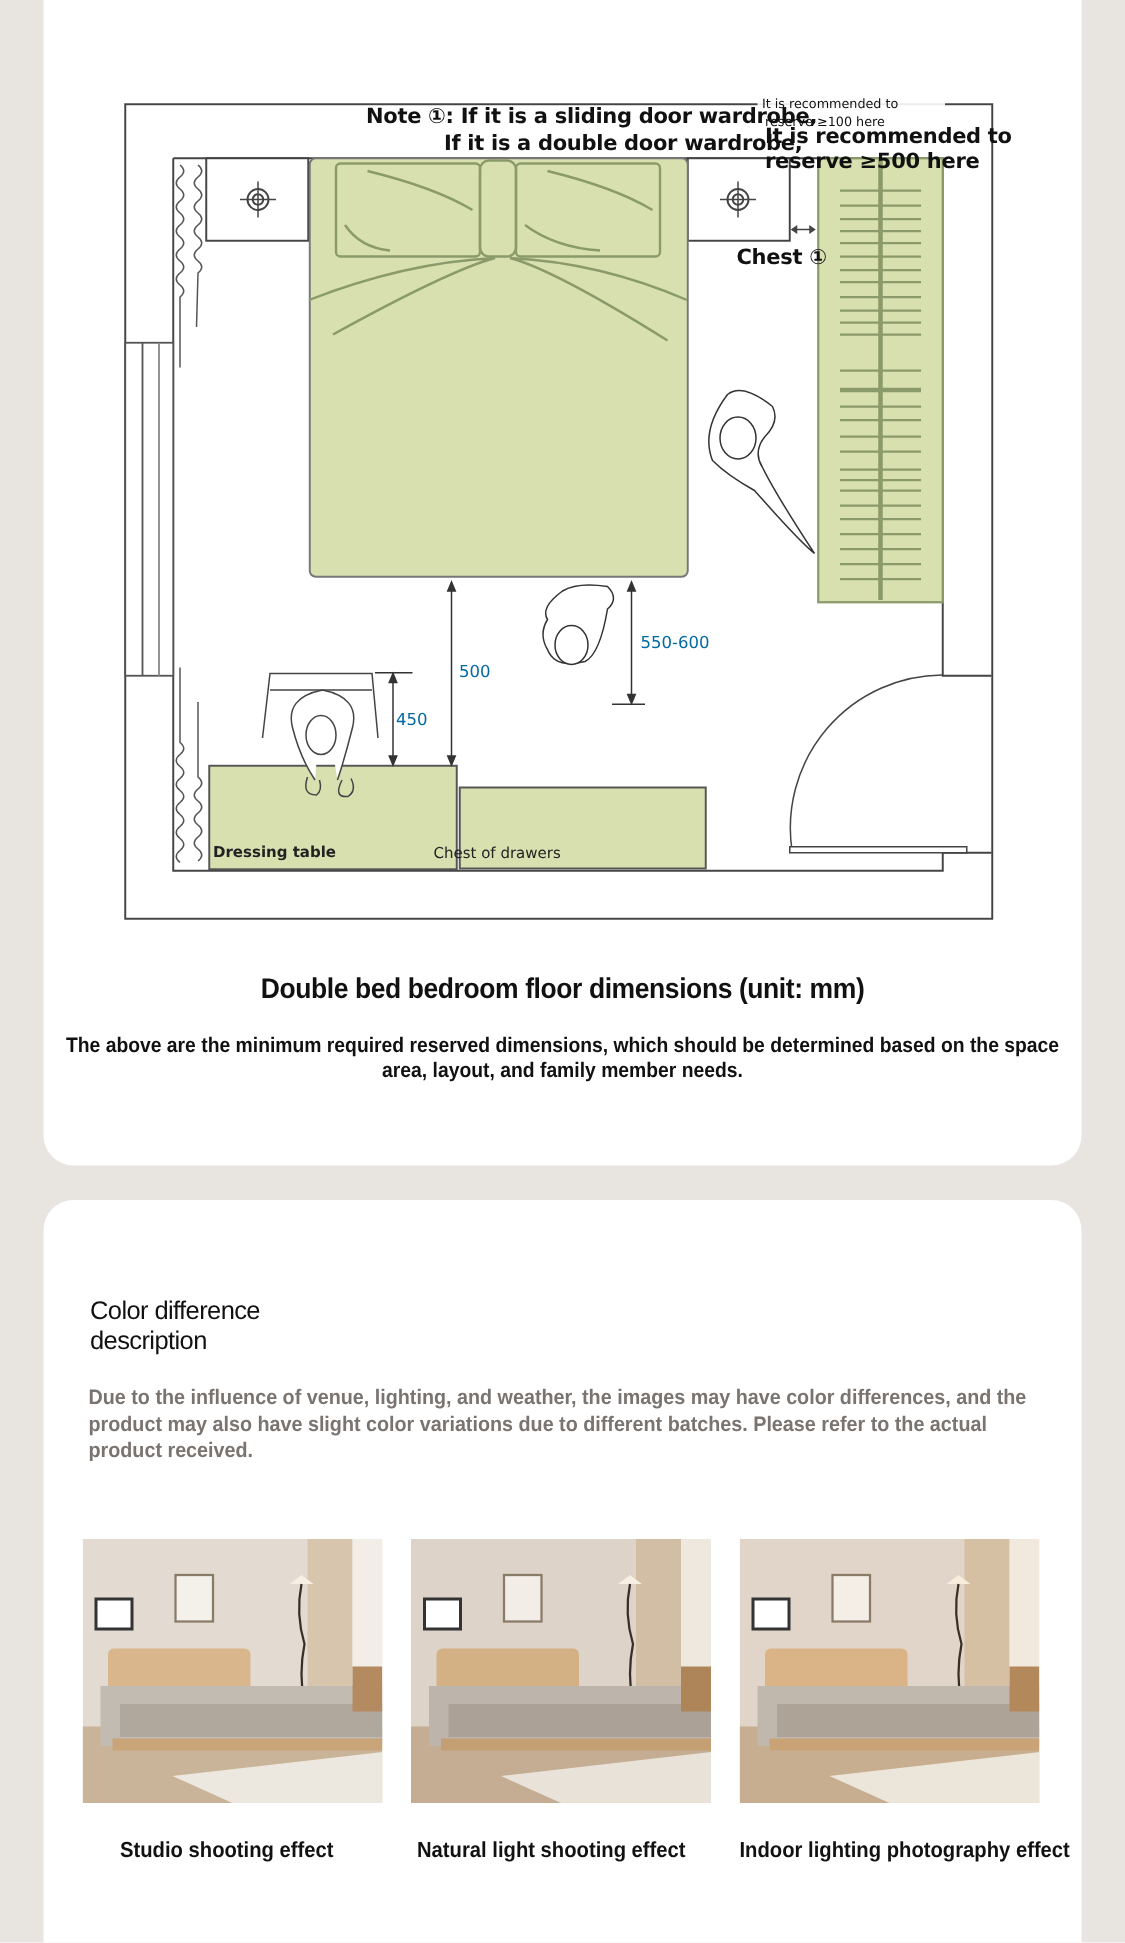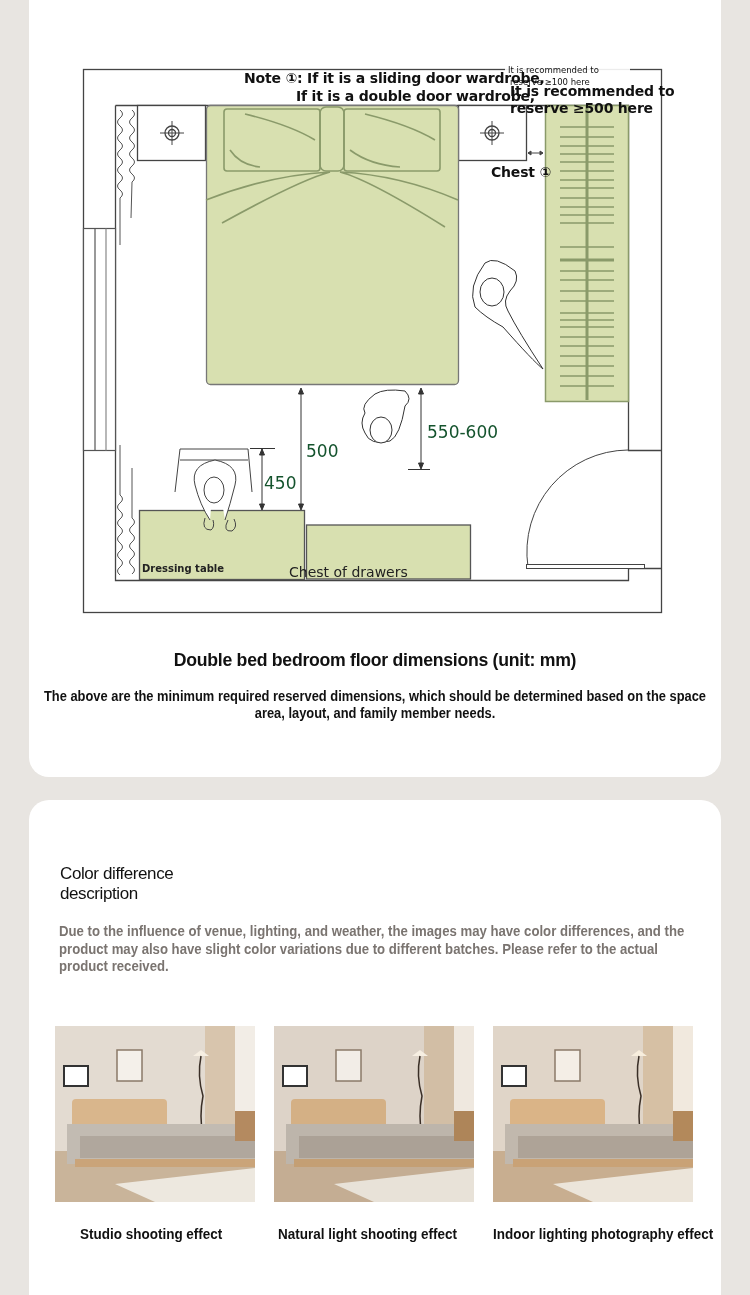--- a/index.html
+++ b/index.html
@@ -12,23 +12,23 @@
   }
   #card1 { top:-20px; height:797px; }
   #card2 { top:800px; height:520px; }
 
   .plan { position:absolute; left:0; top:0; width:750px; height:640px; }
   .plan svg { position:absolute; left:0; top:0; }
 
   .plan-label { position:absolute; white-space:nowrap; font-family:"DejaVu Sans", sans-serif; }
   .note-main { font-weight:bold; font-size:14px; letter-spacing:-0.2px; }
   .note-small { font-size:8.5px; }
-  .dim { font-size:17px; color:#14532d; }
+  .dim { font-size:11px; color:#0369a1; }
   .furn { font-size:10px; font-weight:bold; color:#222; }
-  .furn-s { font-size:14px; color:#222; }
+  .furn-s { font-size:10px; color:#222; }
 
   .title1 {
     position:absolute; top:649px; left:0; width:750px; text-align:center;
     font-family:"Liberation Sans", sans-serif; font-size:19px; font-weight:bold; letter-spacing:-0.3px;
     transform:scaleX(0.93); transform-origin:center;
   }
   .desc1 {
     position:absolute; top:688px; left:15px; width:720px; text-align:center;
     font-family:"Liberation Sans", sans-serif; font-size:14px; font-weight:bold; line-height:17px;
     transform:scaleX(0.92); transform-origin:center;

